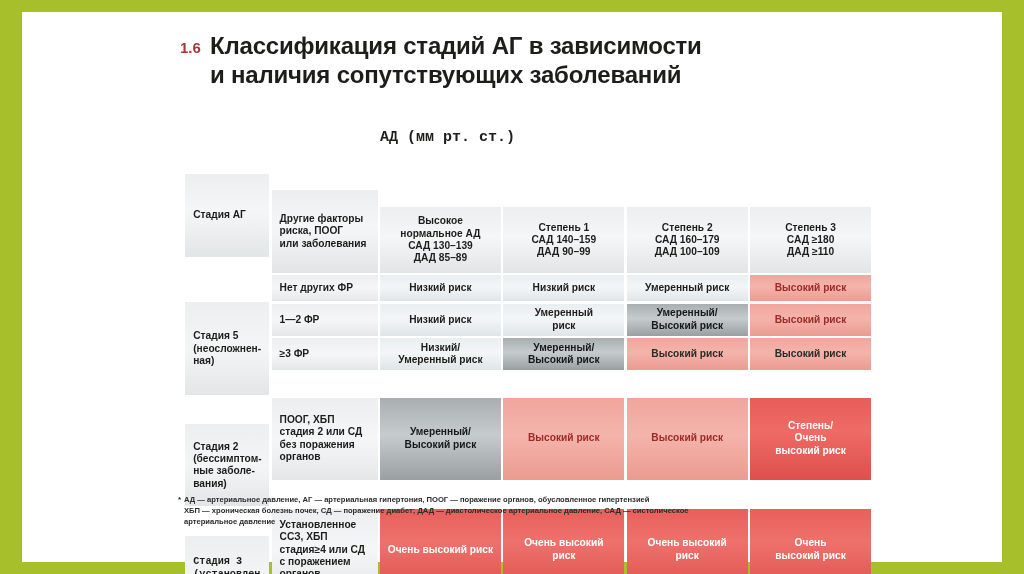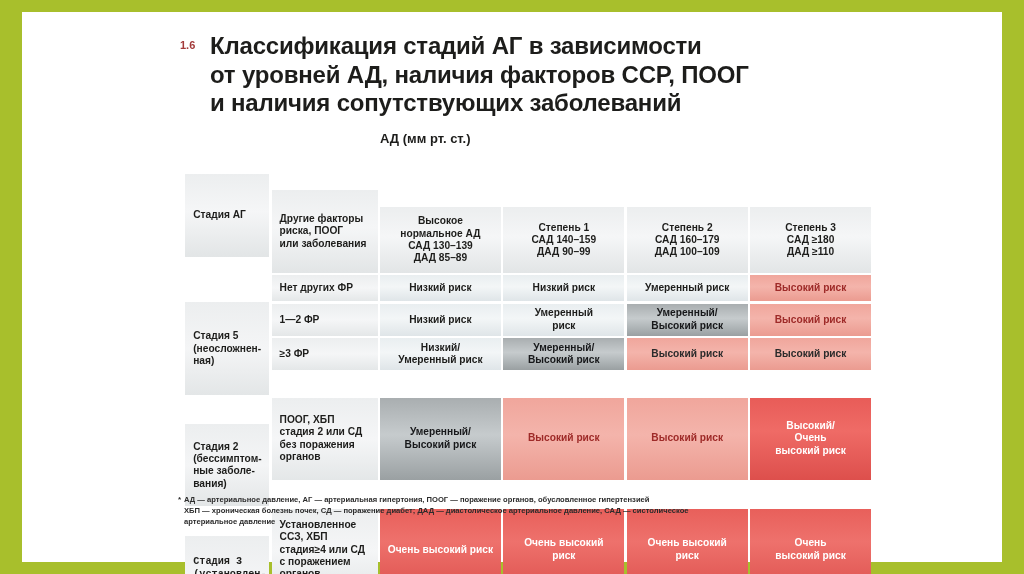--- a/index.html
+++ b/index.html
@@ -47,21 +47,21 @@
     font-weight: bold;
     color: #1d1d1b;
     line-height: 28.5px;
     letter-spacing: -0.2px;
     white-space: nowrap;
   }
   #section-number {
     position: absolute;
     left: 0px;
     top: 7px;
-    font-size: 11px;
+    font-size: 15px;
     font-weight: bold;
     color: #a33a3a;
   }
   #title-text { margin-left: 30px; }
 
   
   #risk-table {
     position: absolute;
     left: 162px;
     top: 117px;
@@ -96,23 +96,24 @@
     width: 100%;
     height: 17px;
   }
   #ad-band .spacer-stage   { flex: 0 0 84px; }
   #ad-band .spacer-factors { flex: 0 0 106px; }
   #ad-label {
     flex: 1;
     display: flex;
     align-items: flex-end;
     padding-left: 6px;
-    font-size: 13px;
-    font-weight: bold;
-    color: #1d1d1b;
+    font-size: 15px;
+    font-weight: bold;
+    color: #1d1d1b;
+    font-family: Liberation Mono, monospace;
   }
 
   
   .hdr {
     height: 66px;
     background: linear-gradient(to bottom, #eceeef 0%, #f5f6f7 45%, #e2e5e6 100%);
     font-size: 10.2px;
   }
   .hdr-stage {
     height: 83px;
@@ -220,21 +221,20 @@
 </head>
 <body>
 
 <div id="slide-frame">
   <div id="slide-inner">
 
     <div id="title-block">
       <span id="section-number">1.6</span>
       <div id="title-text">
         <div class="title-line">Классификация стадий АГ в зависимости</div>
-        <div class="title-line">от уровней АД, наличия факторов ССР, ПООГ</div>
         <div class="title-line">и наличия сопутствующих заболеваний</div>
       </div>
     </div>
 
     <div id="risk-table">
 
       <div id="ad-band">
         <div class="spacer-stage"></div>
         <div class="spacer-factors"></div>
         <div id="ad-label">АД (мм рт. ст.)</div>
@@ -305,21 +305,21 @@
         <div class="group-sub">
           <div class="tbl-row">
             <div class="cell c-factors factor-cell h-stage2">ПООГ, ХБП
 стадия 2 или СД
 без поражения
 органов</div>
             <div class="cell c-bp risk-modhigh h-stage2">Умеренный/
 Высокий риск</div>
             <div class="cell c-bp risk-high h-stage2">Высокий риск</div>
             <div class="cell c-bp risk-high h-stage2">Высокий риск</div>
-            <div class="cell c-bp risk-highvhigh h-stage2">Высокий/
+            <div class="cell c-bp risk-highvhigh h-stage2">Степень/
 Очень
 высокий риск</div>
           </div>
         </div>
       </div>
 
       <div class="group">
         <div class="cell c-stage stage-cell g3-stage">Стадия 3
 (установлен-
 ные заболе-

